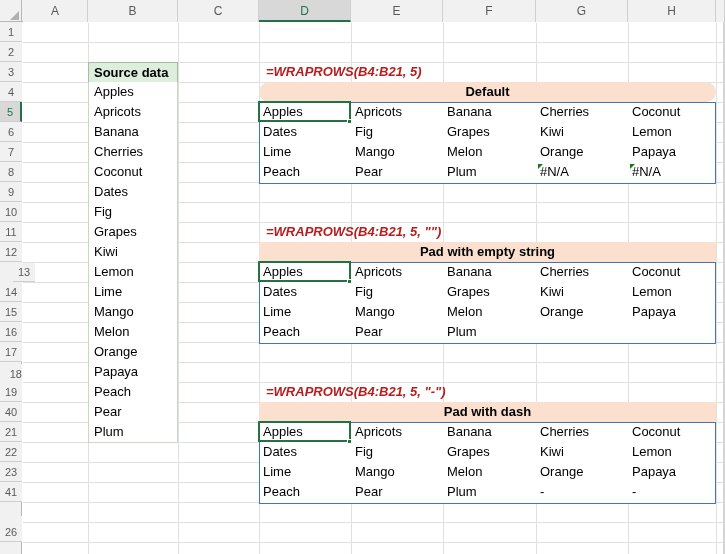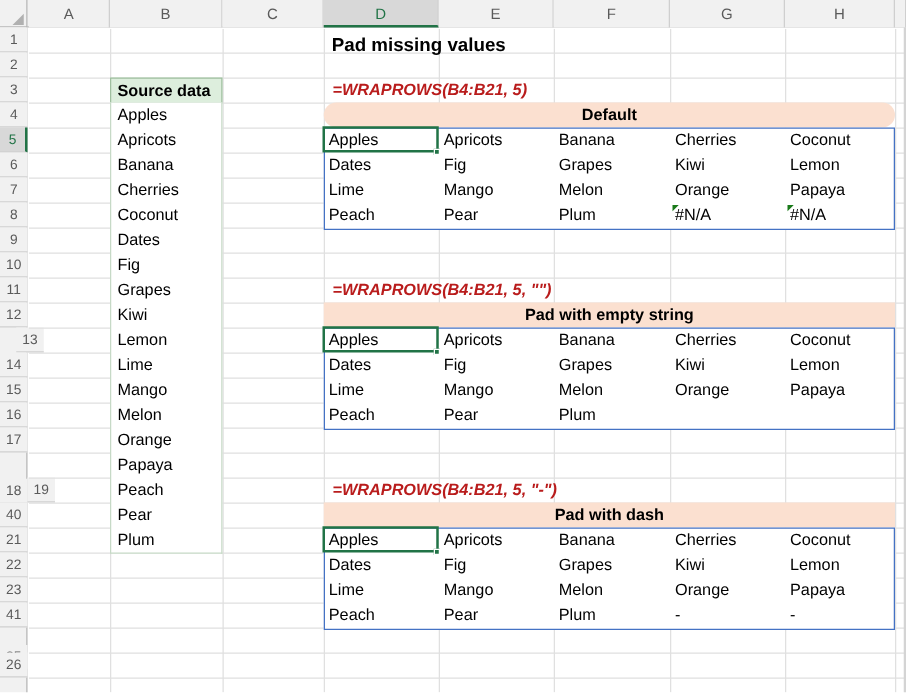--- a/index.html
+++ b/index.html
@@ -224,22 +224,22 @@
       <div class="row-head" style="top: 162px;">8</div>
       <div class="row-head" style="top: 182px;">9</div>
       <div class="row-head" style="top: 202px;">10</div>
       <div class="row-head" style="top: 222px;">11</div>
       <div class="row-head" style="top: 242px;">12</div>
       <div class="row-head" style="top: 262px; margin-left: 13px;">13</div>
       <div class="row-head" style="top: 282px;">14</div>
       <div class="row-head" style="top: 302px;">15</div>
       <div class="row-head" style="top: 322px;">16</div>
       <div class="row-head" style="top: 342px;">17</div>
-      <div class="row-head" style="top: 383px;">18</div>
-      <div class="row-head" style="top: 382px; margin-left: 22px;">19</div>
+      <div class="row-head" style="top: 364px; text-align: right;">18</div>
+      <div class="row-head" style="top: 382px;">19</div>
       <div class="row-head" style="top: 402px;">40</div>
       <div class="row-head" style="top: 422px;">21</div>
       <div class="row-head" style="top: 442px;">22</div>
       <div class="row-head" style="top: 462px;">23</div>
       <div class="row-head" style="top: 482px;">41</div>
       <div class="row-head" style="top: 516px;">25</div>
       <div class="row-head" style="top: 522px;">26</div>
     </div>
 
   <div id="grid">
@@ -374,15 +374,14 @@
         <div class="tbl-cell" style="width: 92px; left: 236px; top: 459px;">Peach</div>
         <div class="tbl-cell" style="width: 92px; left: 328px; top: 459px;">Pear</div>
         <div class="tbl-cell" style="width: 93px; left: 420px; top: 459px;">Plum</div>
         <div class="tbl-cell" style="width: 92px; left: 513px; top: 459px;">-</div>
         <div class="tbl-cell" style="width: 88px; left: 605px; top: 459px;">-</div>
         <div class="active-cell" style="width: 93px; height: 21px; left: 235px; top: 398px;"></div>
         <div class="fill-handle" style="left: 324px; top: 416px;"></div>
       </div>
   </div>
 
-  <div id="page-title">Pad missing values</div>
   <div id="right-edge"></div>
 </div>
 
 </body></html>

